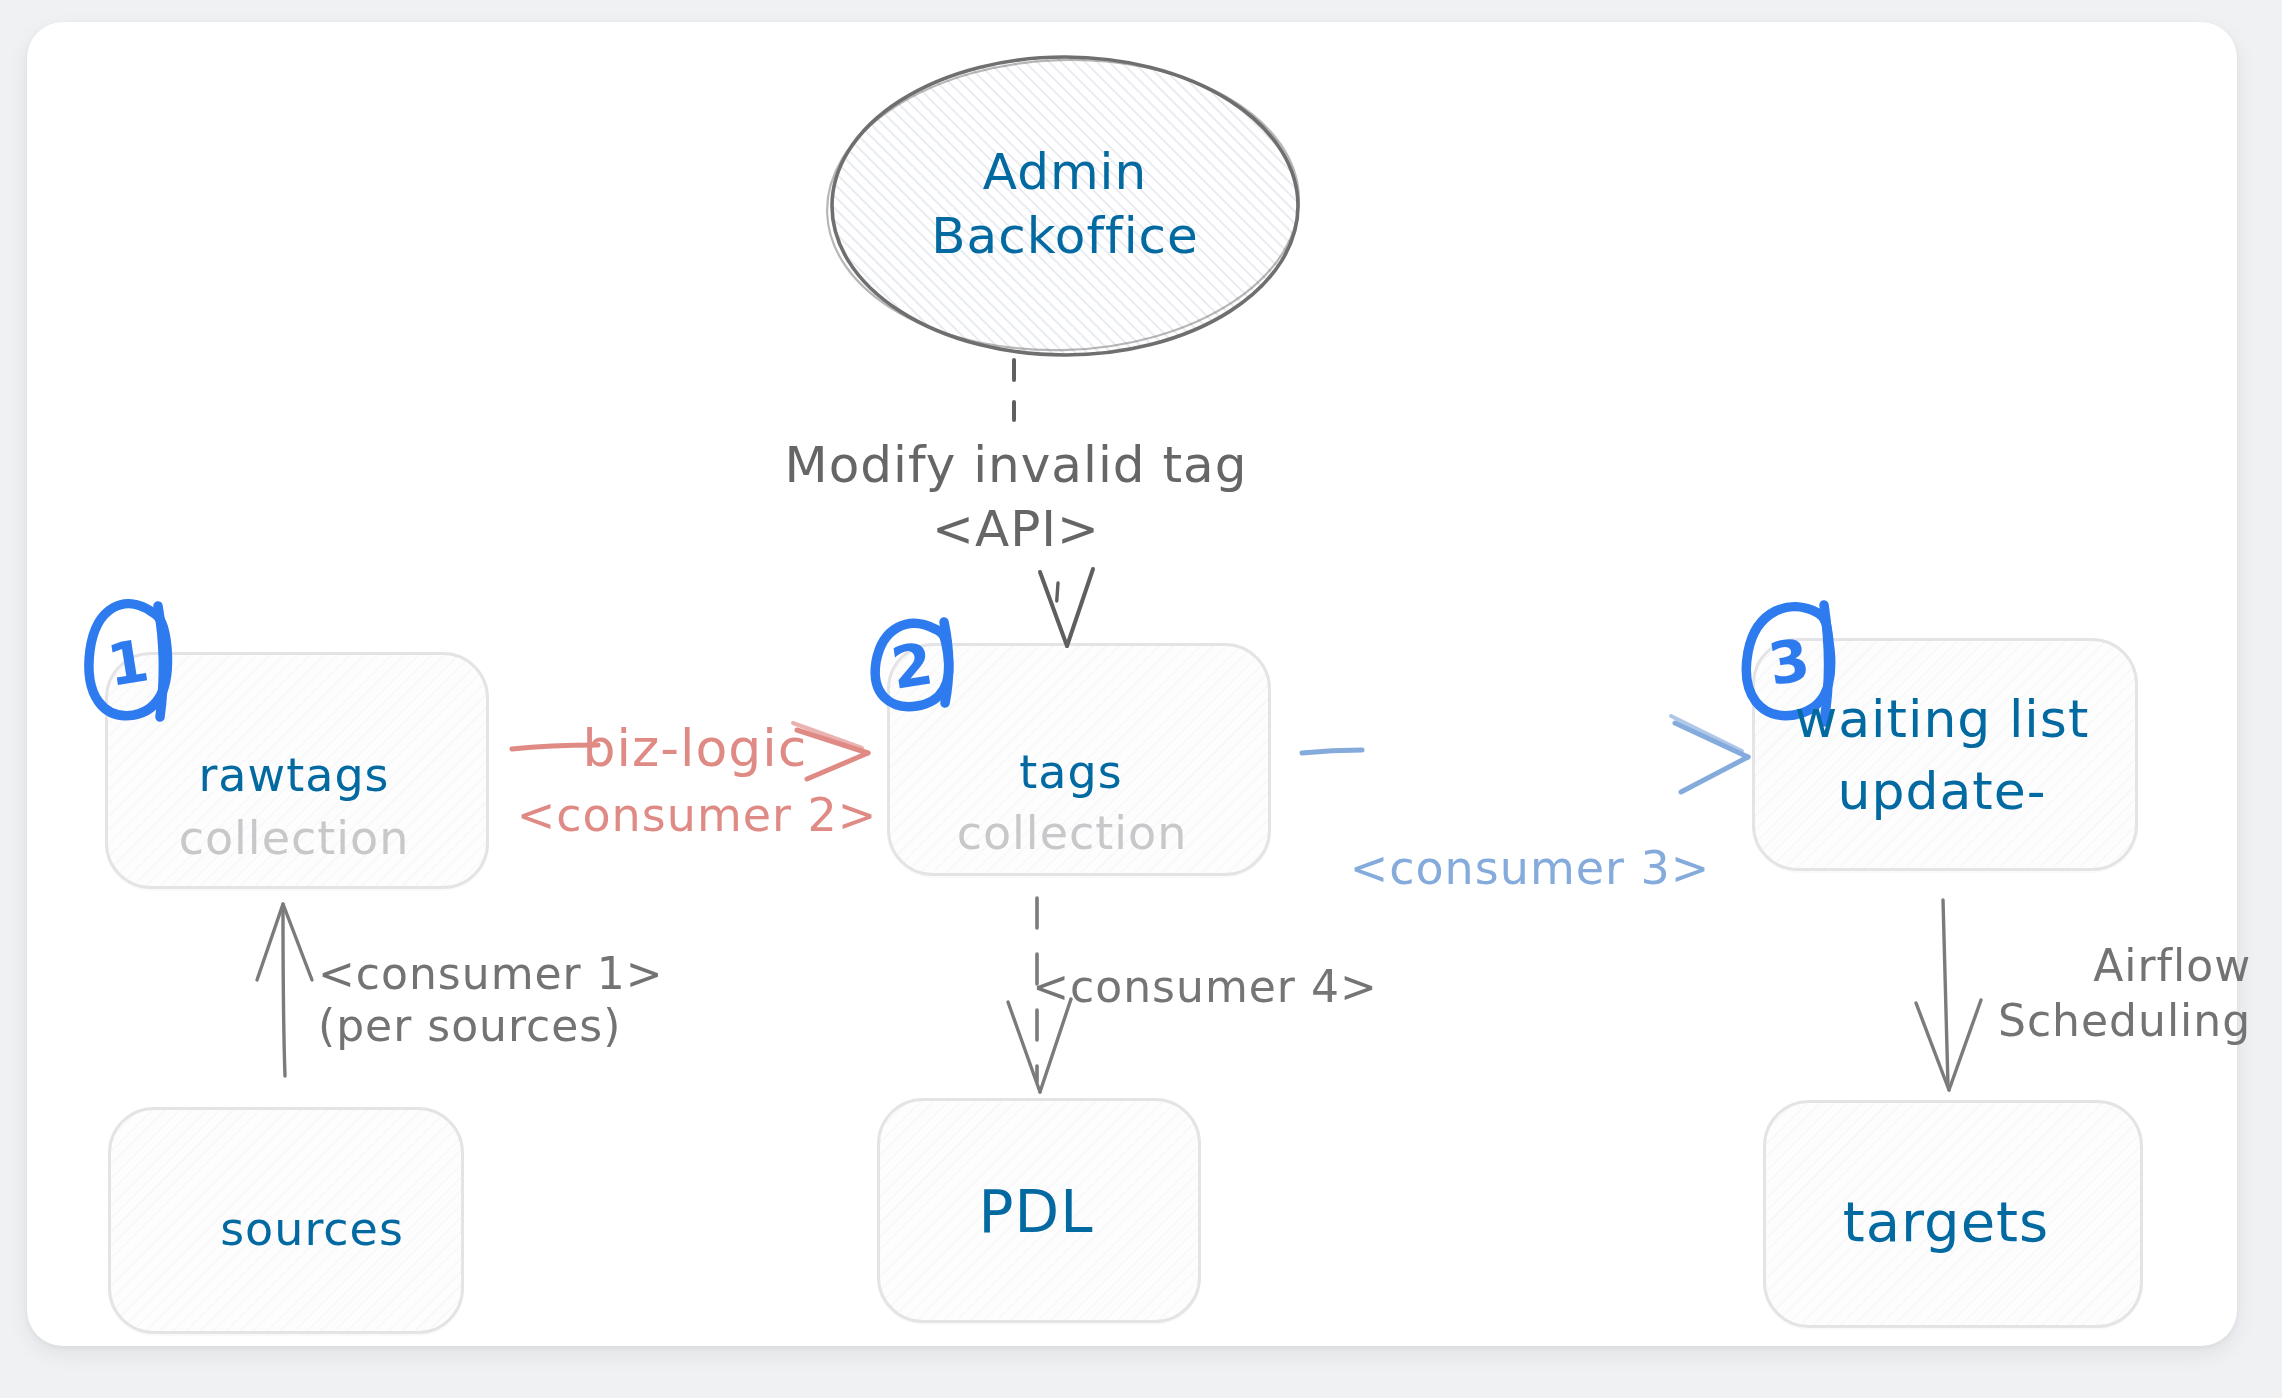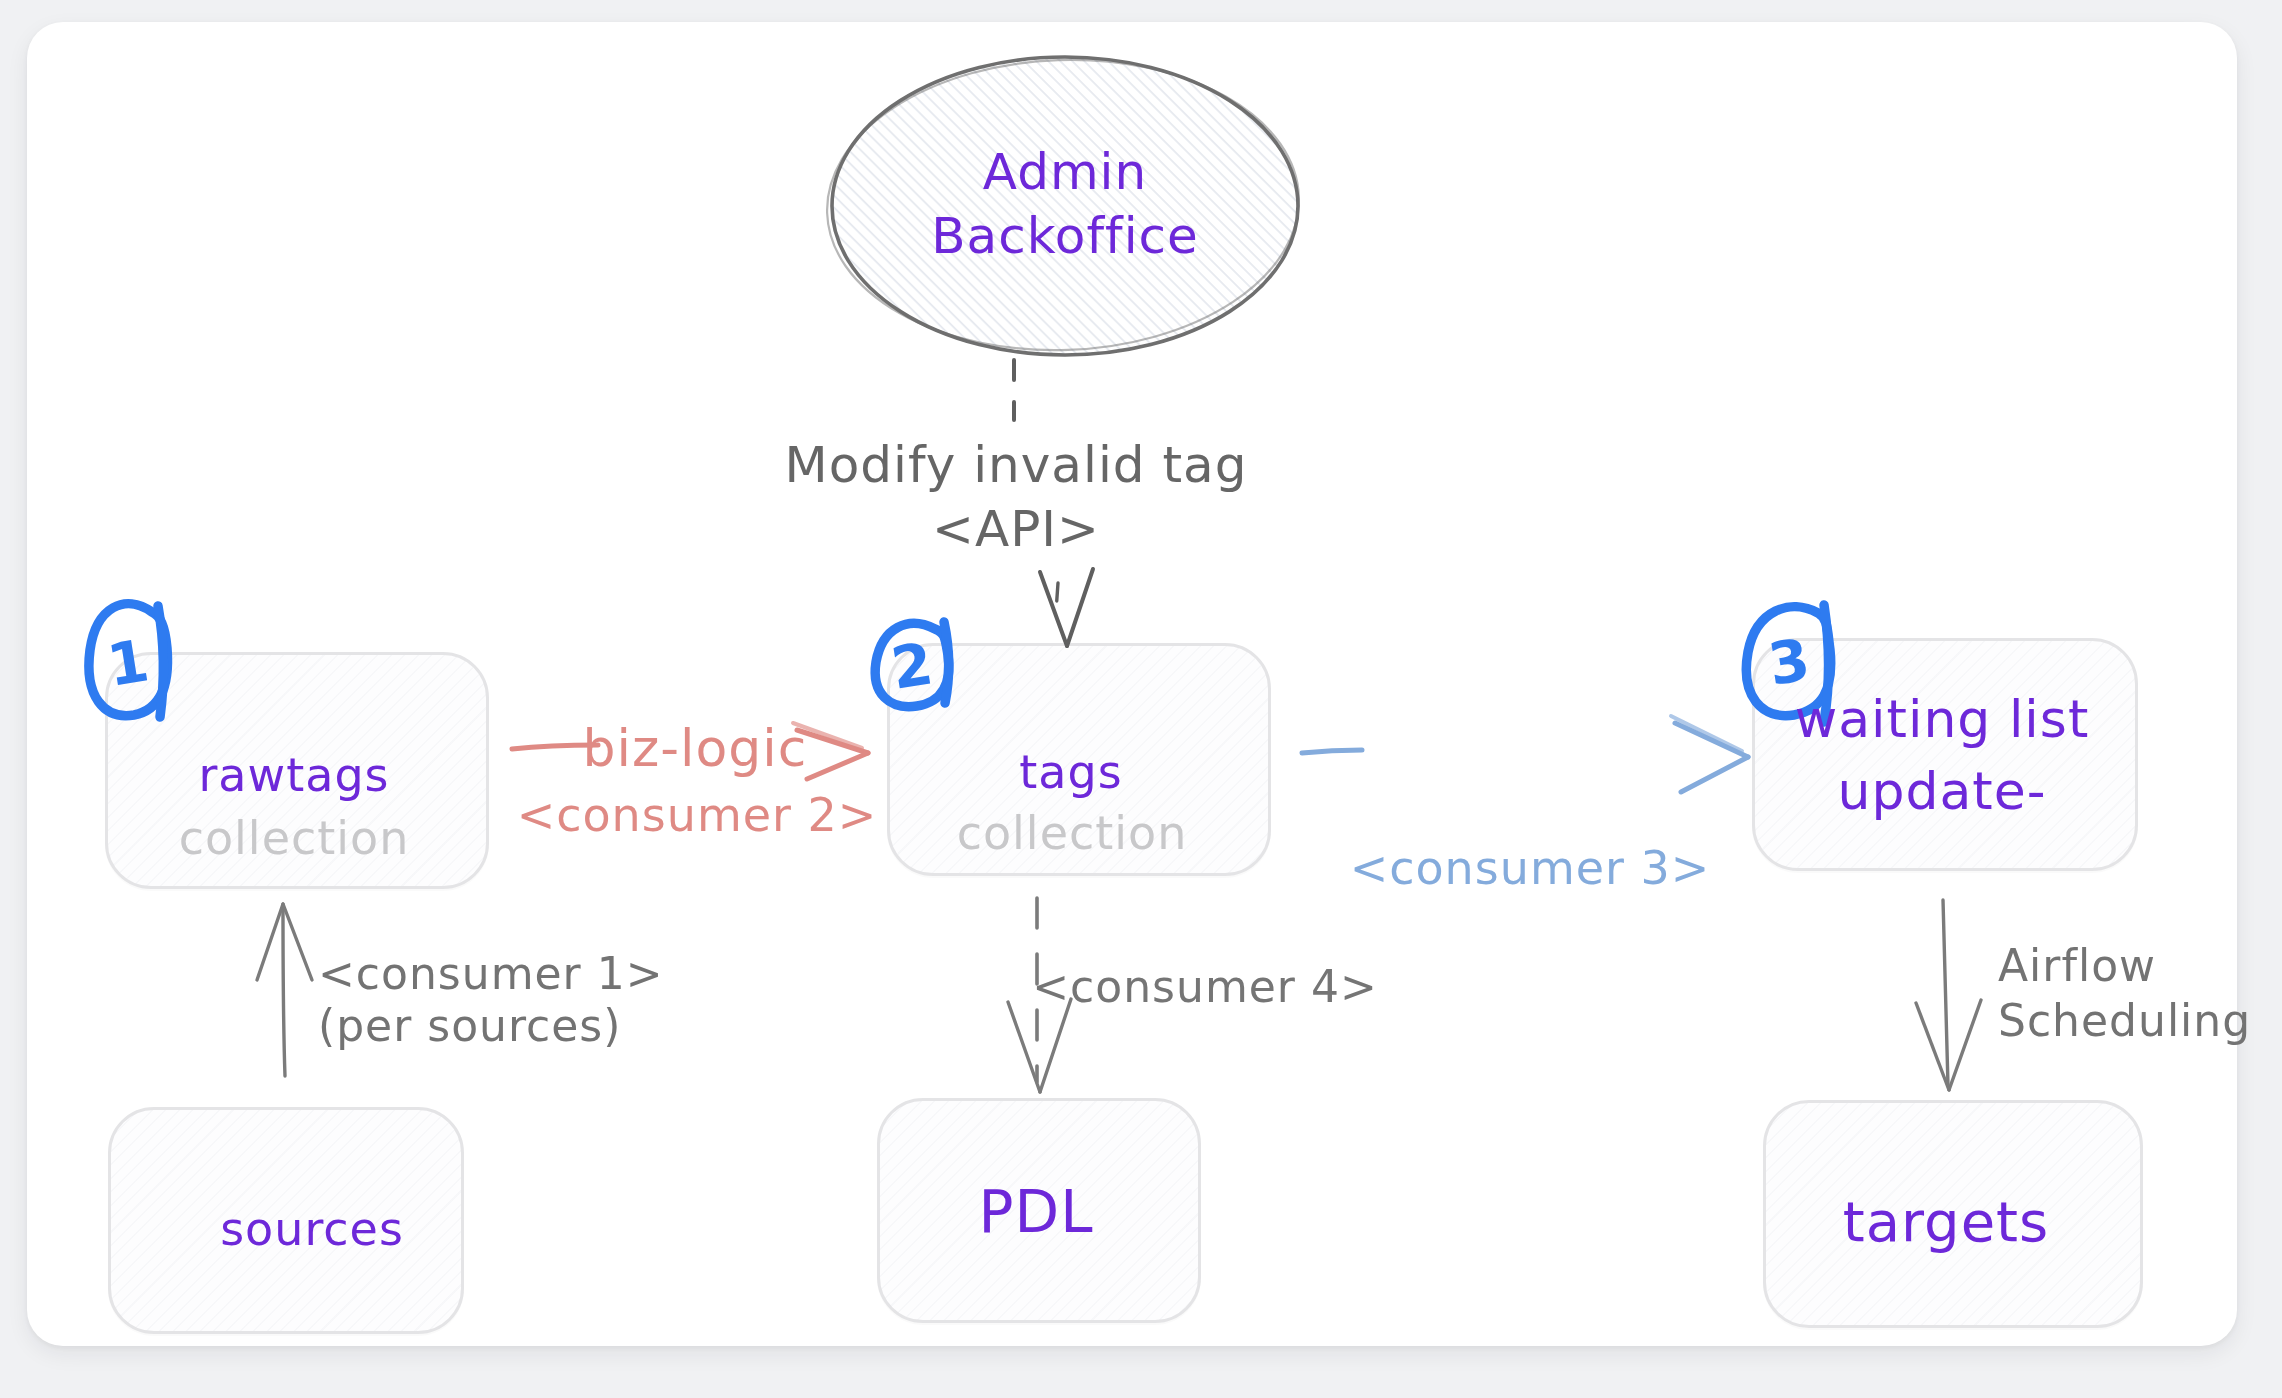--- a/index.html
+++ b/index.html
@@ -16,41 +16,41 @@
   svg.strokes{position:absolute;left:0;top:0;width:2282px;height:1398px;}
   .node{
     position:absolute;border:3px solid #e4e4e6;border-radius:46px;
     background:
       repeating-linear-gradient(135deg, rgba(140,150,170,0.05) 0px, rgba(140,150,170,0.05) 1.5px, transparent 1.5px, transparent 9.5px),
       #fdfdfe;
     box-shadow:0 2px 0 rgba(0,0,0,0.02);
   }
   .t{
     position:absolute;transform:translate(-50%,-50%);
-    white-space:nowrap;text-align:center;color:#6d28d9;letter-spacing:1px;
+    white-space:nowrap;text-align:center;color:#0369a1;letter-spacing:1px;
   }
   .t-left{
     position:absolute;white-space:nowrap;text-align:left;color:#737373;letter-spacing:1px;
   }
   .muted{color:#c8c8ca;text-align:center;}
   .red{color:#df8a84;}
   .blue{color:#84abdc;}
   .badge-num{
     position:absolute;transform:translate(-50%,-50%) rotate(-9deg);
     color:#2e7bf0;font-weight:bold;font-size:58px;
   }
   .fs44{font-size:44px;}
   .fs46{font-size:46px;}
   .fs50{font-size:50px;line-height:64px;}
   .fs52{font-size:52px;line-height:72px;}
   .fs54{font-size:46px;}
   .fs56{font-size:56px;}
   .fs58{font-size:58px;}
   .lh52{line-height:52px;}
-  .lh55{line-height:55px;}
+  .lh55{line-height:55px;text-align:right;}
 </style>
 </head>
 <body>
 
 <div class="stage">
 
   <div class="card"></div>
 
   <div class="node" style="left:105px;top:652px;width:378px;height:231px;"></div>
   <div class="node" style="left:887px;top:643px;width:378px;height:227px;"></div>

